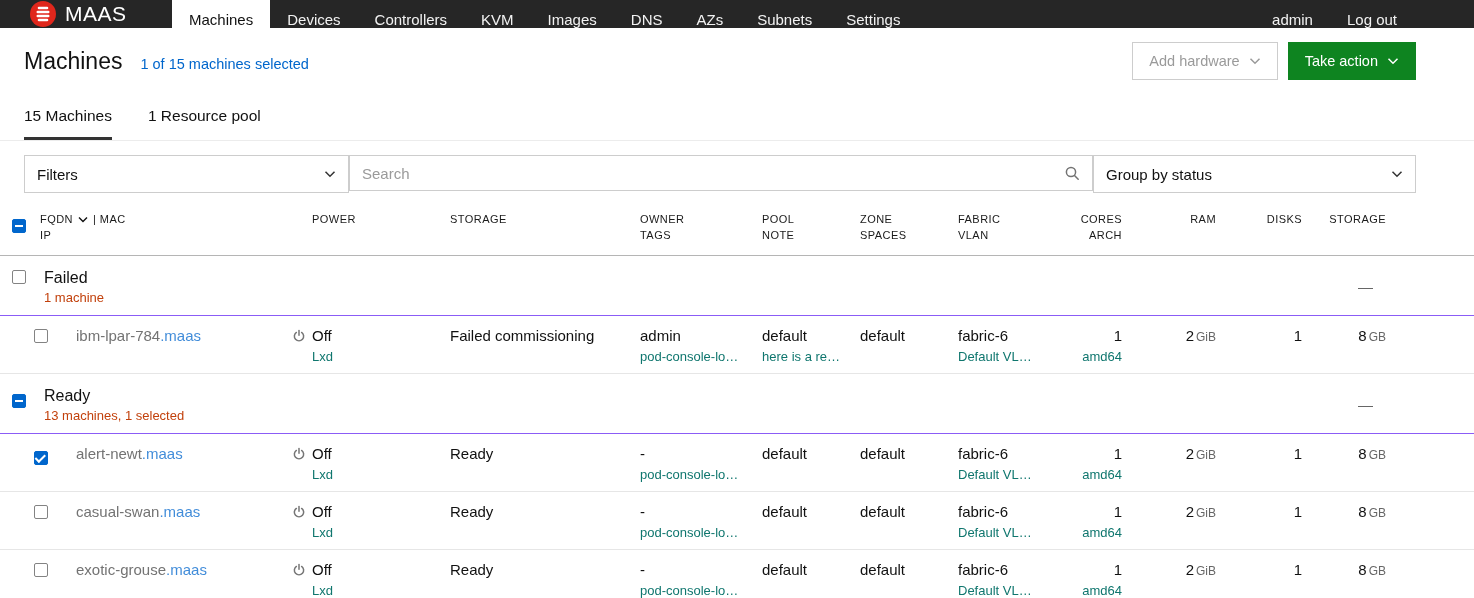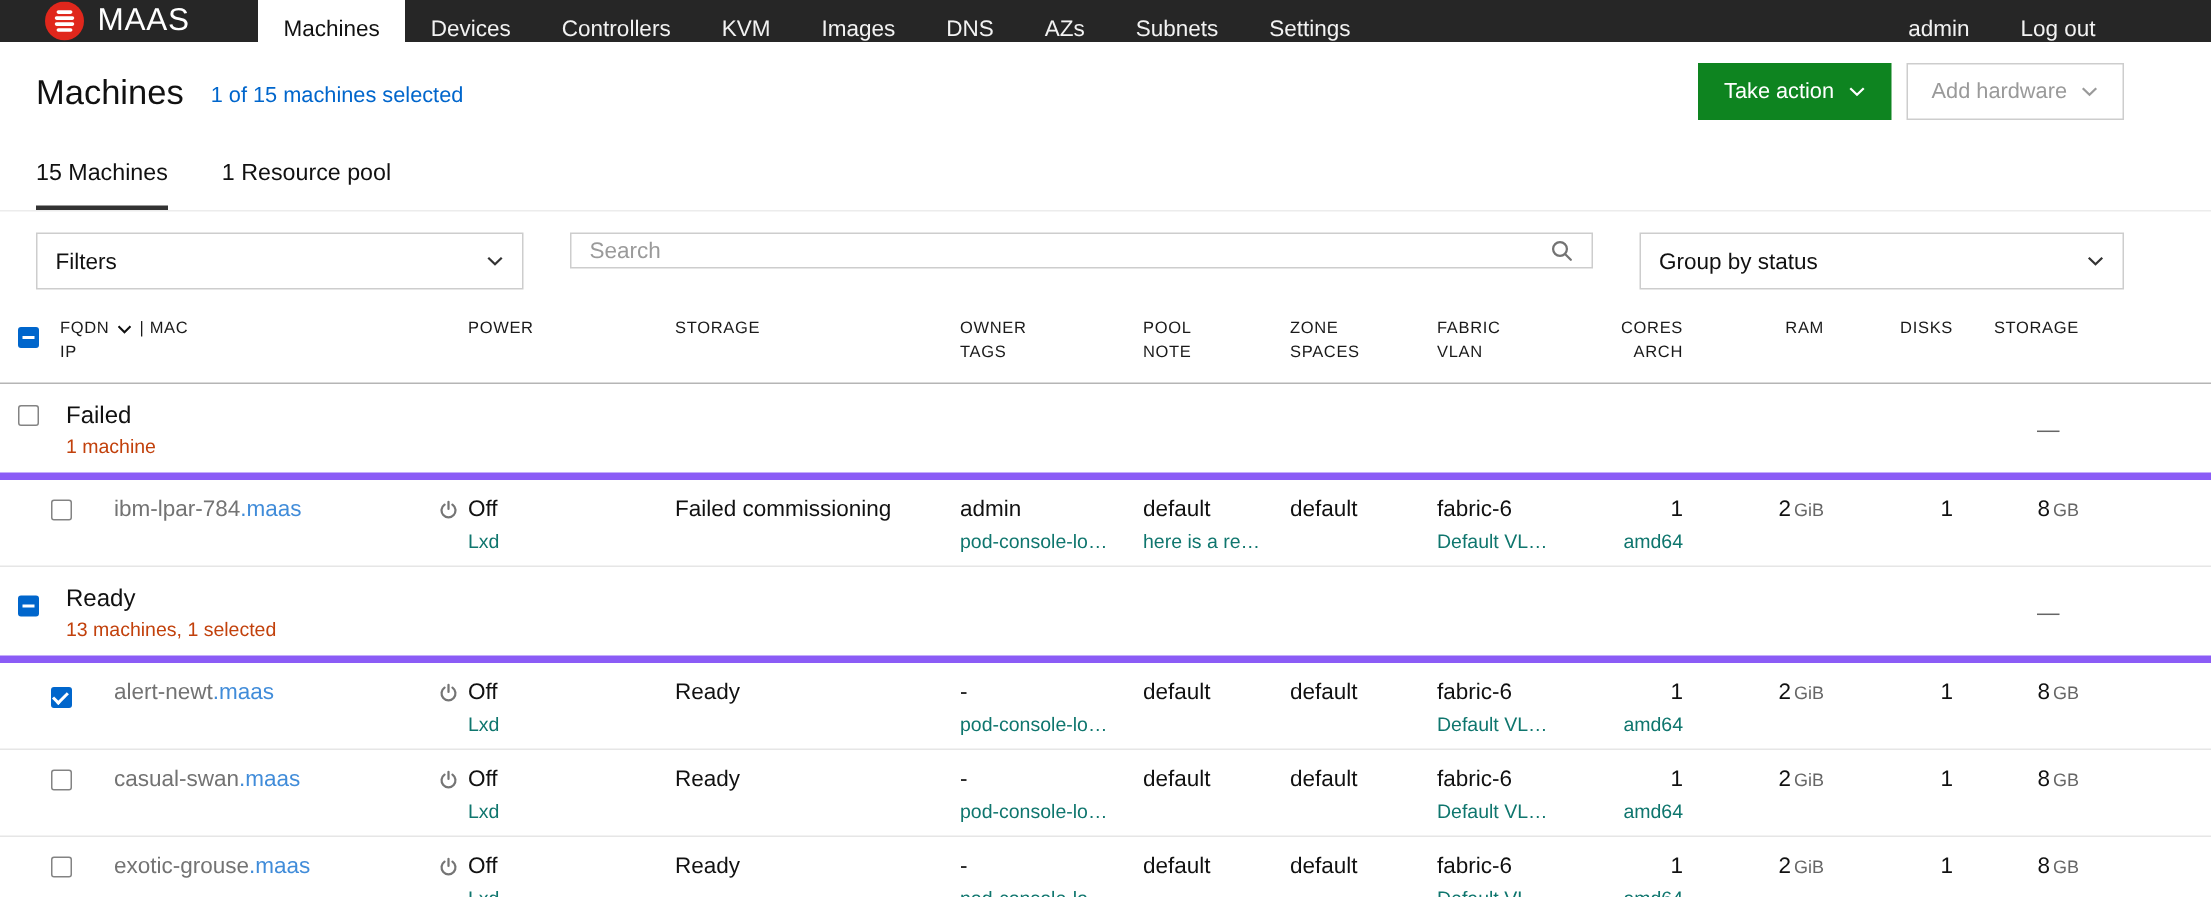--- a/index.html
+++ b/index.html
@@ -23,45 +23,45 @@
   .btn { height: 38px; display: inline-flex; align-items: center; gap: 9px; padding: 0 16px; font-size: 14.5px; font-family: inherit; border: 1px solid transparent; background: #fff; cursor: pointer; }
   .btn-disabled { border-color: #cdcdcd; color: #9a9a9a; }
   .btn-positive { background: #0e8420; color: #fff; }
 
   
   .tabs { display: flex; padding: 0 24px; border-bottom: 1px solid #ececec; }
   .tab { font-size: 15.5px; color: #111; padding: 15px 0 12px; margin-right: 36px; border-bottom: 3px solid transparent; cursor: pointer; }
   .tab.active { border-bottom-color: #333; }
 
   
-  .filter-row { display: flex; gap: 31px; padding: 14px 58px 0 24px; }
+  .filter-row { display: flex; padding: 14px 58px 0 24px; }
   .select { height: 38px; border: 1px solid #cdcdcd; background: #fff; display: flex; align-items: center; justify-content: space-between; padding: 0 12px; font-size: 15px; color: #111; cursor: pointer; }
   .filters-select { width: 325px; flex: none; }
   .groupby-select { width: 323px; flex: none; }
-  .search-box { flex: 1; height: 24px; border: 1px solid #cdcdcd; display: flex; align-items: center; padding: 0 12px; background: #fff; }
+  .search-box { flex: 1; height: 36px; border: 1px solid #cdcdcd; display: flex; align-items: center; padding: 0 12px; background: #fff; }
   .search-box input { border: 0; outline: 0; flex: 1; font-size: 15px; font-family: inherit; color: #111; background: transparent; }
   .search-box input::placeholder { color: #9a9a9a; }
 
   
   .trow { display: grid; grid-template-columns: 40px 272px 138px 190px 122px 98px 98px 114px 50px 94px 86px 84px; }
   .thead { padding-top: 18px; padding-bottom: 12px; border-bottom: 1px solid #b5b5b5; }
   .th { font-size: 11px; letter-spacing: 0.45px; color: #1a1a1a; line-height: 16px; }
   .th .h1 { display: flex; align-items: center; gap: 5px; }
   .c-num, .c-num .h1 { text-align: right; justify-content: flex-end; }
 
   .check-cell { padding-left: 12px; padding-top: 2px; }
   .row-check { padding-left: 34px; padding-top: 4px; }
   .group-check { padding-left: 12px; padding-top: 4px; }
 
   .checkbox { width: 14px; height: 14px; border: 1px solid #838383; border-radius: 2px; background: #fff; display: inline-flex; align-items: center; justify-content: center; cursor: pointer; }
   .checkbox.checked, .checkbox.indeterminate { background: #0066cc; border-color: #0066cc; }
   .checkbox.checked::after { content: ""; width: 8px; height: 4px; border-left: 2px solid #fff; border-bottom: 2px solid #fff; transform: rotate(-45deg) translate(0,-1px); }
   .checkbox.indeterminate::after { content: ""; width: 8px; height: 2px; background: #fff; }
 
-  .group-row { border-bottom: 5px solid #8b5cf6; padding-top: 10px; padding-bottom: 8px; }
+  .group-row { border-bottom: 1px solid #8b5cf6; padding-top: 10px; padding-bottom: 8px; }
   .group-title-cell { grid-column: 2 / 9; padding-left: 4px; }
   .group-name { font-size: 16px; line-height: 23px; color: #111; }
   .group-count { font-size: 13px; line-height: 18px; color: #c2410c; }
   .group-dash { grid-column: 12; align-self: center; text-align: right; padding-right: 13px; color: #666; font-size: 15px; cursor: pointer; }
 
   .machine-row { border-bottom: 1px solid #e6e6e6; padding-top: 9px; padding-bottom: 7px; }
   .main { font-size: 15px; line-height: 22px; color: #111; }
   .sub { font-size: 13px; line-height: 19px; color: #0f766e; }
   .fqdn-cell { padding-left: 36px; }
   .hostname { color: #737373; text-decoration: none; cursor: pointer; }
@@ -97,32 +97,32 @@
   <div class="nav-right">
     <span class="nav-item">admin</span>
     <span class="nav-item">Log out</span>
   </div>
 </nav>
 
 <header class="page-header">
   <h1 class="page-title">Machines</h1>
   <a class="selection-link">1 of 15 machines selected</a>
   <div class="header-actions">
+    <button class="btn btn-disabled">
+      <span>Add hardware</span>
+      <svg width="12" height="8" viewBox="0 0 12 8" fill="none">
+          <path d="M1.5 1.8l4.5 4.4 4.5-4.4" stroke="#9a9a9a" stroke-width="1.5"></path>
+        </svg>
+    </button>
     <button class="btn btn-positive">
       <span>Take action</span>
       <svg width="12" height="8" viewBox="0 0 12 8" fill="none">
           <path d="M1.5 1.8l4.5 4.4 4.5-4.4" stroke="#fff" stroke-width="1.5"></path>
         </svg>
     </button>
-    <button class="btn btn-disabled">
-      <span>Add hardware</span>
-      <svg width="12" height="8" viewBox="0 0 12 8" fill="none">
-          <path d="M1.5 1.8l4.5 4.4 4.5-4.4" stroke="#9a9a9a" stroke-width="1.5"></path>
-        </svg>
-    </button>
   </div>
 </header>
 
 <div class="tabs">
   <div class="tab active">15 Machines</div>
   <div class="tab">1 Resource pool</div>
 </div>
 
 <div class="filter-row">
   <div class="select filters-select">

